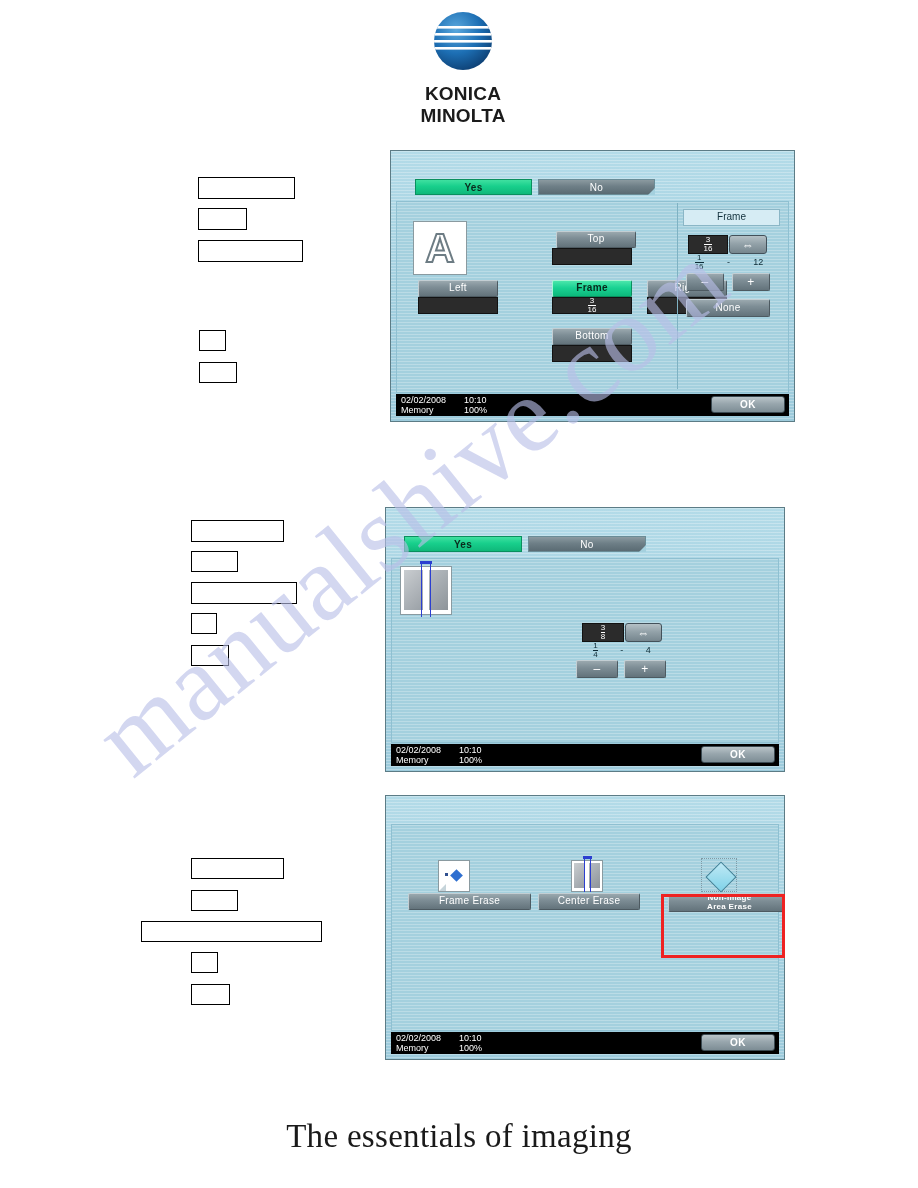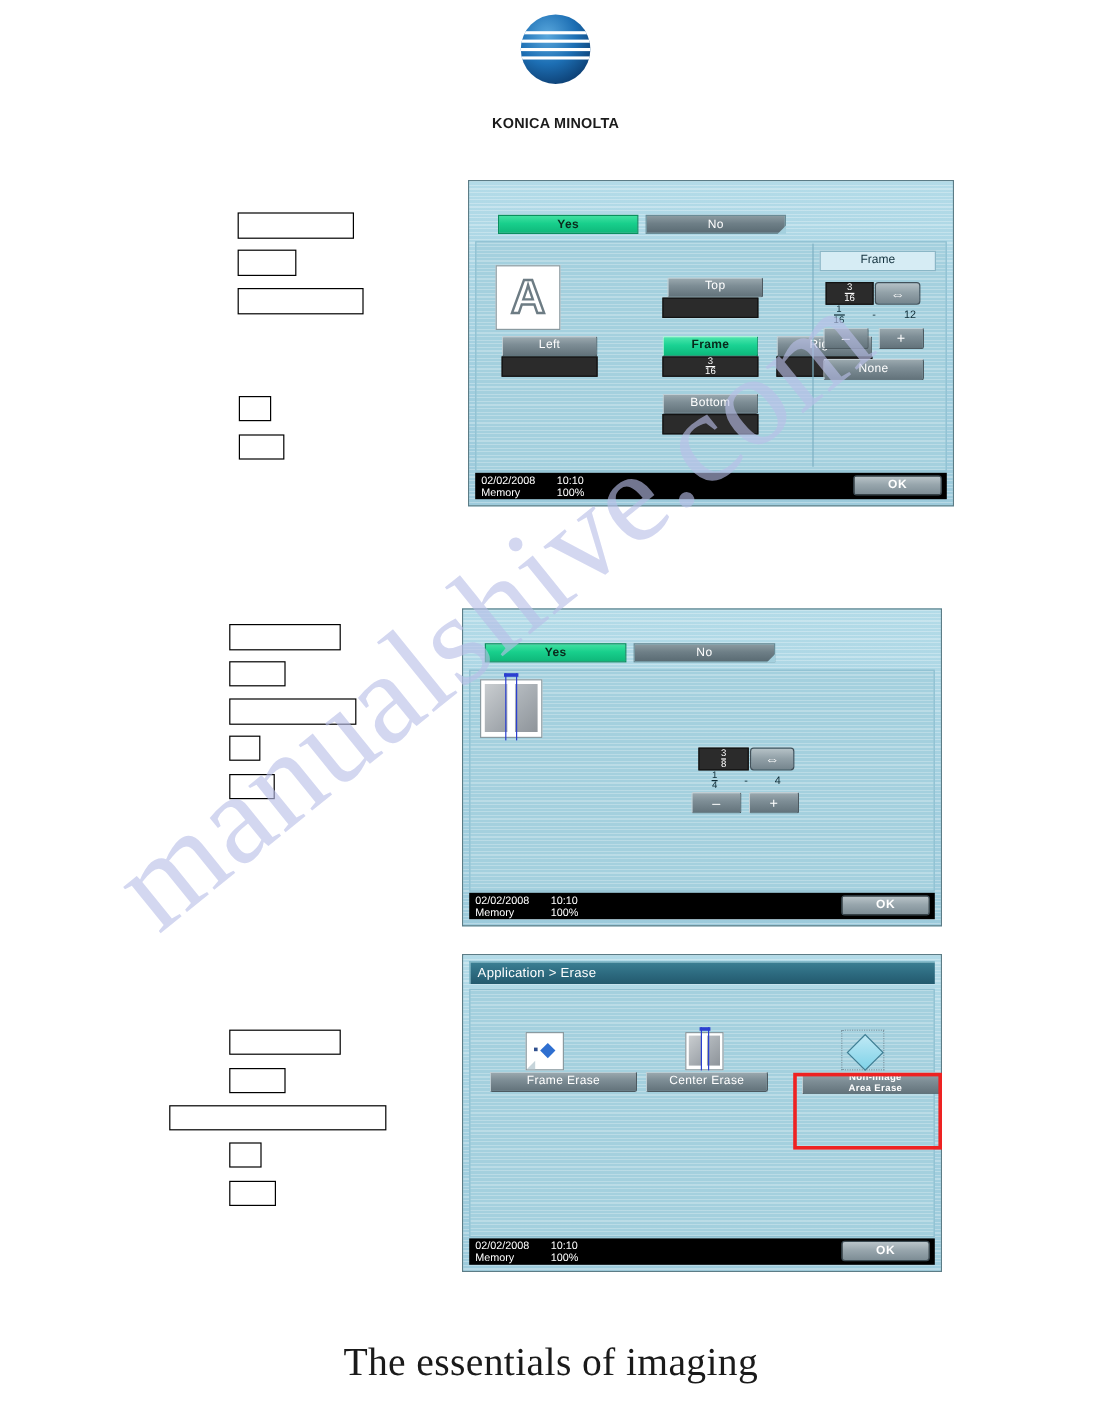--- a/index.html
+++ b/index.html
@@ -48,23 +48,23 @@
     text-align: center;
     z-index: 2;
   }
   #logo-sphere {
     width: 70px; height: 70px;
     margin: 0 auto;
     position: relative;
   }
   #logo-sphere svg { display: block; }
   #logo-word {
-    margin-top: 18px;
+    margin-top: 5px;
     font-family: "Liberation Sans", sans-serif;
-    font-size: 12px;
+    font-size: 19px;
     font-weight: bold;
     letter-spacing: 0.2px;
     color: #1b1b1b;
   }
 
   
   #tagline {
     position: absolute;
     left: 0;
     top: 1118px;
@@ -509,21 +509,20 @@
     <span class="sb-time">10:10</span>
     <span class="sb-mem-label">Memory</span>
     <span class="sb-mem-val">100%</span>
     <span class="ok-btn">OK</span>
   </div>
 </div>
 
 <div class="lcd" style="left:385px;top:795px;width:400px;height:265px;">
   <div class="lcd-inner"></div>
 
-  <div class="title-bar">Application &gt; Erase</div>
 
   <div class="body-area" style="top:28px;height:205px;"></div>
 
   <div class="menu-icon-frame" style="position:absolute;left:52px;top:64px;width:30px;height:30px;">
     <div style="position:absolute;left:0;bottom:0;width:0;height:0;border-left:7px solid transparent;border-bottom:7px solid #c6d4da;"></div>
     <div style="position:absolute;left:6px;top:12px;width:3px;height:3px;background:#30508f;"></div>
     <div style="position:absolute;left:13px;top:10px;width:9px;height:9px;background:#2f6fd0;transform:rotate(45deg);"></div>
   </div>
   <div class="btn3d" style="left:22px;top:97px;width:123px;height:17px;">
     <span>Frame Erase</span>

